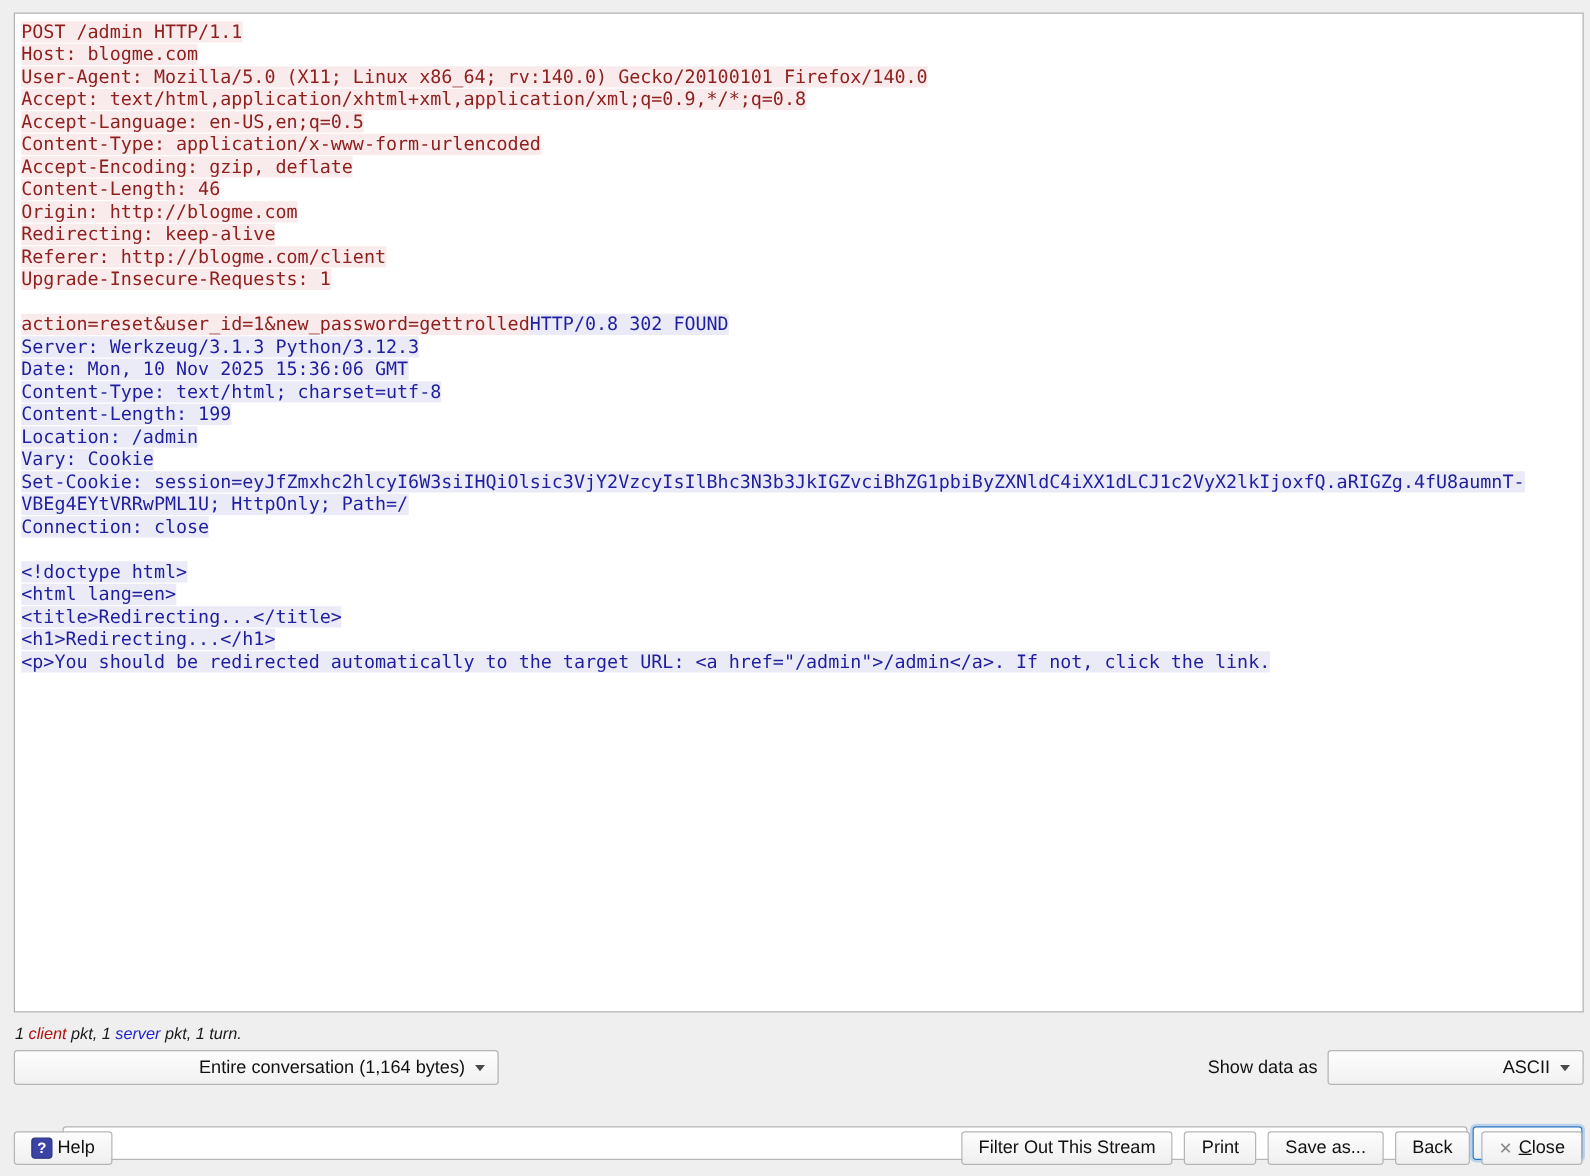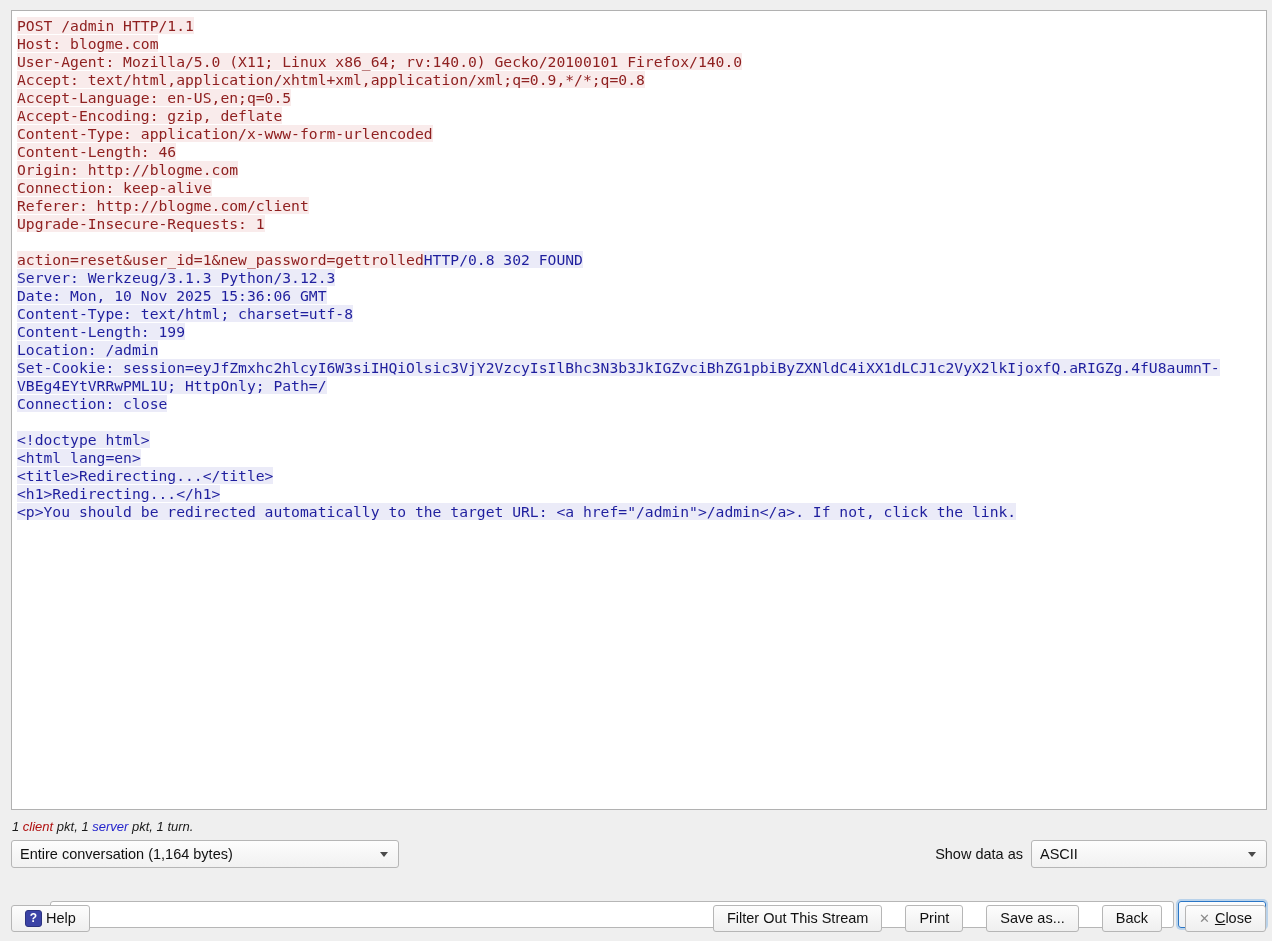--- a/index.html
+++ b/index.html
@@ -50,30 +50,30 @@
     border: 1px solid #b6b6b6;
     border-radius: 3px;
     background: linear-gradient(#fdfdfd, #f1f1f1);
     display: flex;
     align-items: center;
     padding: 0 10px 0 8px;
     font-size: 14.5px;
     color: #111;
     cursor: default;
   }
-  .combobox .cb-label { flex: 1; white-space: nowrap; overflow: hidden; }
+  .combobox .cb-label { flex: 1; white-space: nowrap; overflow: hidden; text-align: right; }
   .chevron {
     width: 0; height: 0;
     border-left: 4px solid transparent;
     border-right: 4px solid transparent;
     border-top: 5px solid #4a4a4a;
     margin-left: 8px;
   }
   .conversation-cb { width: 388px; }
-  .format-cb { width: 236px; }
+  .format-cb { width: 205px; }
   .show-as-label { margin-left: auto; margin-right: 8px; font-size: 14.5px; color: #111; }
 
   .find-row {
     position: absolute;
     left: 12px; top: 873px; right: 6px;
     height: 27px;
     display: flex;
     align-items: center;
     margin-top: 28px;
   }
@@ -133,47 +133,48 @@
     margin-right: 4px;
   }
   .close-icon {
     color: #8a8a8a;
     font-size: 13px;
     margin-right: 5px;
   }
   .right-buttons {
     margin-left: auto;
     display: flex;
-    gap: 23px;
+    gap: 9px;
   }
 </style>
 </head>
 <body>
 
 <div class="stream-pane">
   <div>
       <div class="stream-line"><span class="client">POST /admin HTTP/1.1</span></div>
       <div class="stream-line"><span class="client">Host: blogme.com</span></div>
       <div class="stream-line"><span class="client">User-Agent: Mozilla/5.0 (X11; Linux x86_64; rv:140.0) Gecko/20100101 Firefox/140.0</span></div>
       <div class="stream-line"><span class="client">Accept: text/html,application/xhtml+xml,application/xml;q=0.9,*/*;q=0.8</span></div>
       <div class="stream-line"><span class="client">Accept-Language: en-US,en;q=0.5</span></div>
+      <div class="stream-line"><span class="client">Content-Type: application/x-www-form-urlencoded</span></div>
       <div class="stream-line"><span class="client">Accept-Encoding: gzip, deflate</span></div>
-      <div class="stream-line"><span class="client">Content-Type: application/x-www-form-urlencoded</span></div>
       <div class="stream-line"><span class="client">Content-Length: 46</span></div>
       <div class="stream-line"><span class="client">Origin: http://blogme.com</span></div>
-      <div class="stream-line"><span class="client">Connection: keep-alive</span></div>
+      <div class="stream-line"><span class="client">Redirecting: keep-alive</span></div>
       <div class="stream-line"><span class="client">Referer: http://blogme.com/client</span></div>
       <div class="stream-line"><span class="client">Upgrade-Insecure-Requests: 1</span></div>
       <div class="stream-line"></div>
       <div class="stream-line"><span class="client">action=reset&amp;user_id=1&amp;new_password=gettrolled</span><span class="server">HTTP/0.8 302 FOUND</span></div>
       <div class="stream-line"><span class="server">Server: Werkzeug/3.1.3 Python/3.12.3</span></div>
       <div class="stream-line"><span class="server">Date: Mon, 10 Nov 2025 15:36:06 GMT</span></div>
       <div class="stream-line"><span class="server">Content-Type: text/html; charset=utf-8</span></div>
       <div class="stream-line"><span class="server">Content-Length: 199</span></div>
       <div class="stream-line"><span class="server">Location: /admin</span></div>
+      <div class="stream-line"><span class="server">Vary: Cookie</span></div>
       <div class="stream-line"><span class="server">Set-Cookie: session=eyJfZmxhc2hlcyI6W3siIHQiOlsic3VjY2VzcyIsIlBhc3N3b3JkIGZvciBhZG1pbiByZXNldC4iXX1dLCJ1c2VyX2lkIjoxfQ.aRIGZg.4fU8aumnT-</span></div>
       <div class="stream-line"><span class="server">VBEg4EYtVRRwPML1U; HttpOnly; Path=/</span></div>
       <div class="stream-line"><span class="server">Connection: close</span></div>
       <div class="stream-line"></div>
       <div class="stream-line"><span class="server">&lt;!doctype html&gt;</span></div>
       <div class="stream-line"><span class="server">&lt;html lang=en&gt;</span></div>
       <div class="stream-line"><span class="server">&lt;title&gt;Redirecting...&lt;/title&gt;</span></div>
       <div class="stream-line"><span class="server">&lt;h1&gt;Redirecting...&lt;/h1&gt;</span></div>
       <div class="stream-line"><span class="server">&lt;p&gt;You should be redirected automatically to the target URL: &lt;a href="/admin"&gt;/admin&lt;/a&gt;. If not, click the link.</span></div>
     </div>

